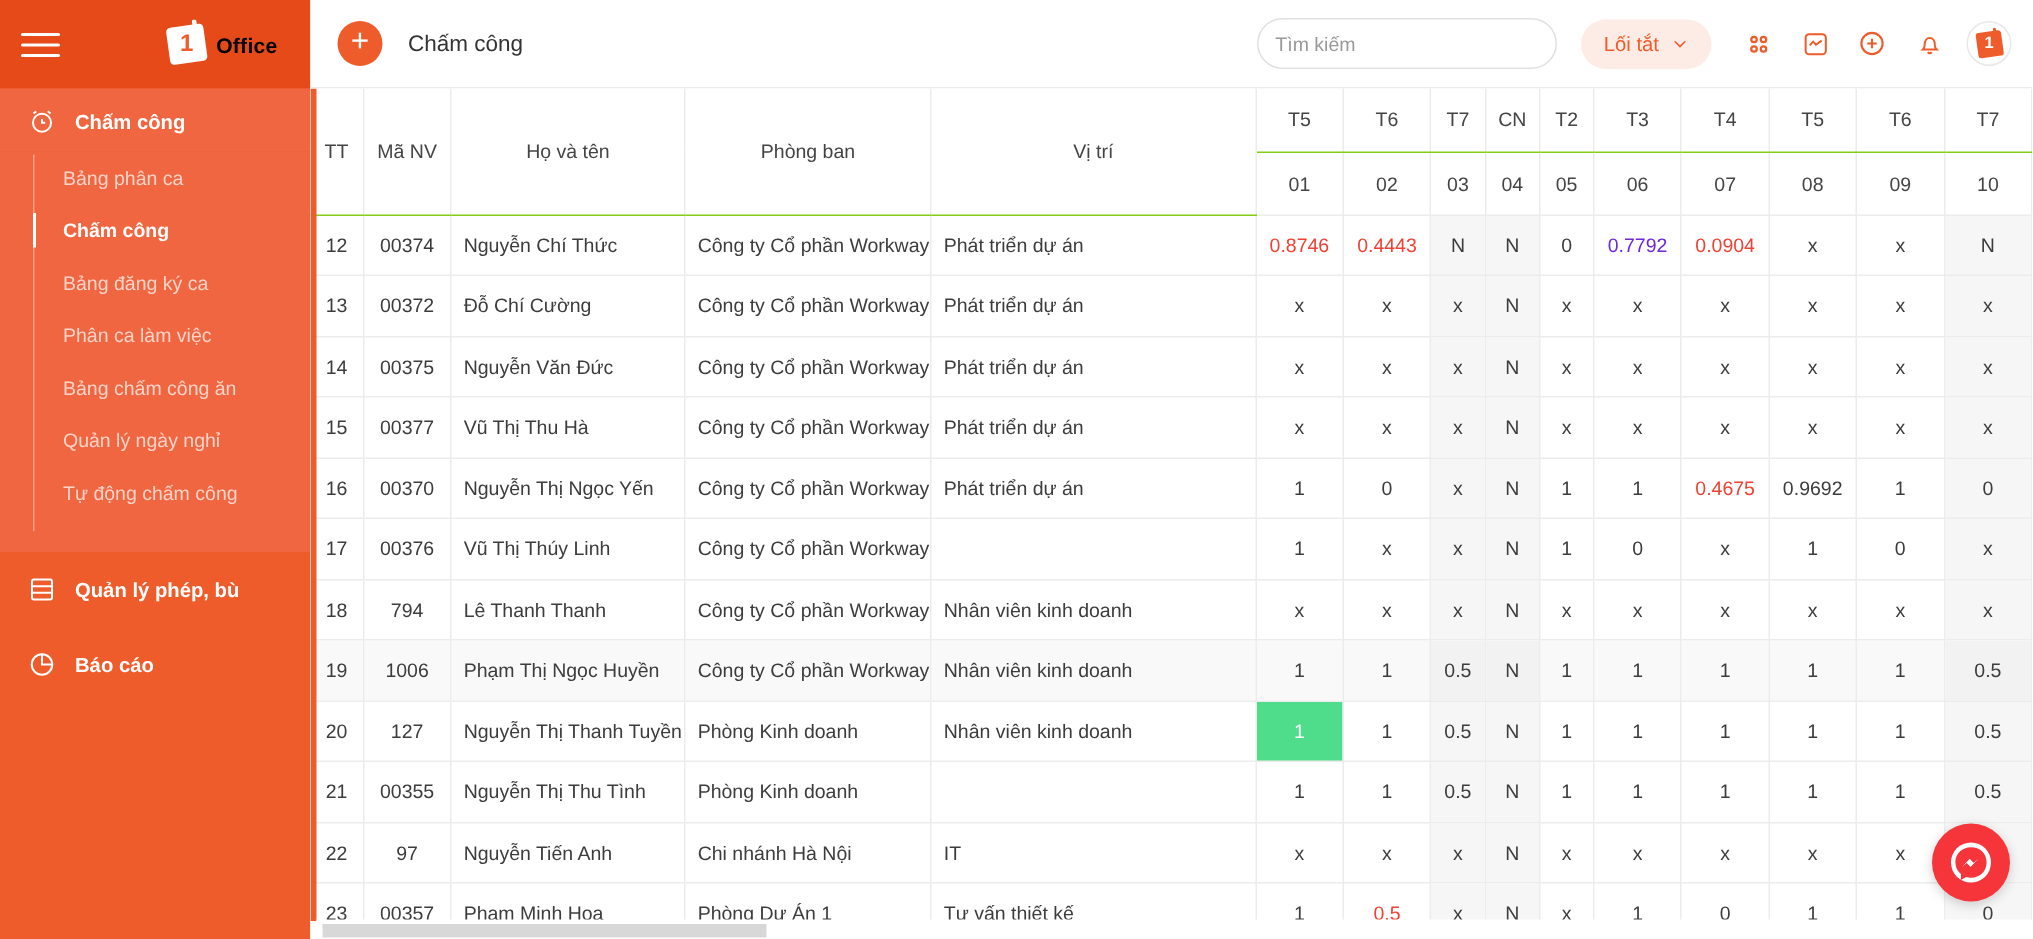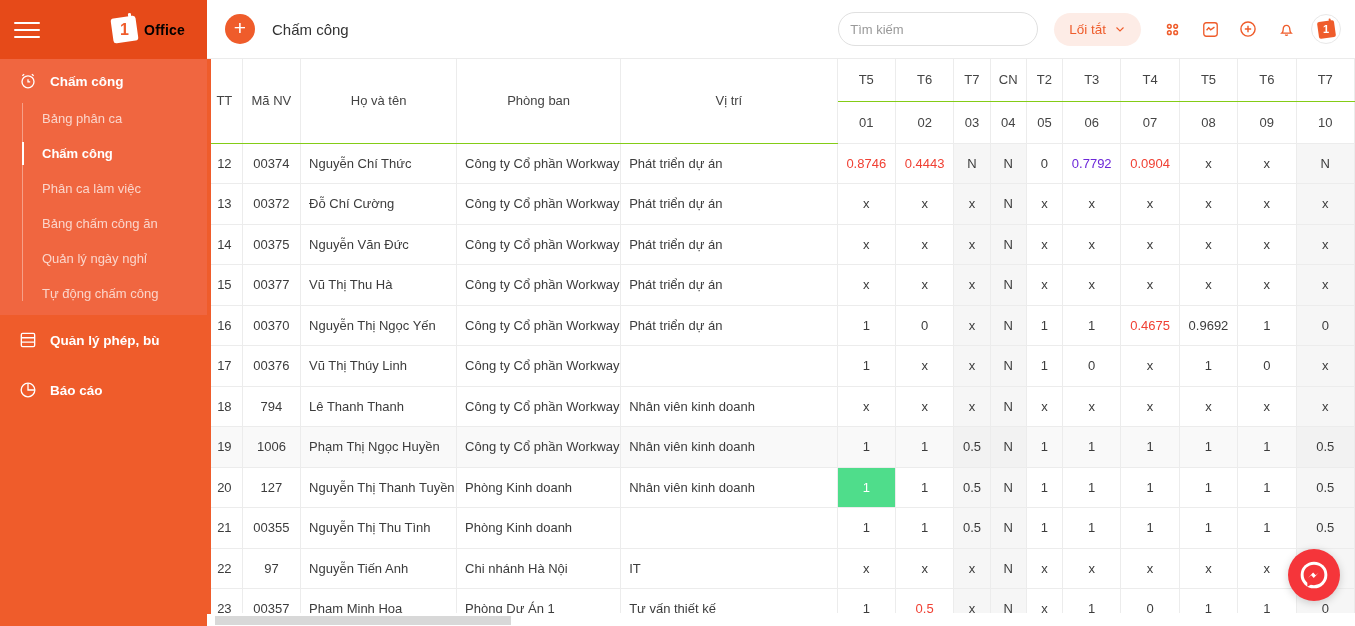--- a/index.html
+++ b/index.html
@@ -46,21 +46,21 @@
   }
   .brand-name { color: #000000; font-size: 14px; font-weight: bold; letter-spacing: .2px; }
 
   .nav-group-head {
     display: flex; align-items: center; gap: 12px;
     padding: 12px 18px 10px 18px;
     color: #fff; font-size: 13.5px; font-weight: bold;
     background: #f06640;
     cursor: pointer;
   }
-  .nav-group-body { background: #f06640; padding-bottom: 4px; position: relative; }
+  .nav-group-body { background: #f06640; padding-bottom: 22px; position: relative; }
   .nav-group-body::before {
     content: ""; position: absolute; left: 22px; top: 2px; bottom: 14px;
     width: 1px; background: rgba(255,255,255,0.38);
   }
   .sub-item {
     position: relative;
     padding: 10px 10px 10px 42px;
     color: rgba(255,255,255,0.72);
     font-size: 13px; cursor: pointer; white-space: nowrap;
   }
@@ -211,20 +211,23 @@
       </svg>
       <span>Chấm công</span>
     </div>
 
     <div class="nav-group-body">
       <div class="sub-item">
         <span>Bảng phân ca</span>
       </div>
       <div class="sub-item active">
         <span>Chấm công</span>
+      </div>
+      <div class="sub-item">
+        <span>Bảng đăng ký ca</span>
       </div>
       <div class="sub-item">
         <span>Phân ca làm việc</span>
       </div>
       <div class="sub-item">
         <span>Bảng chấm công ăn</span>
       </div>
       <div class="sub-item">
         <span>Quản lý ngày nghỉ</span>
       </div>

